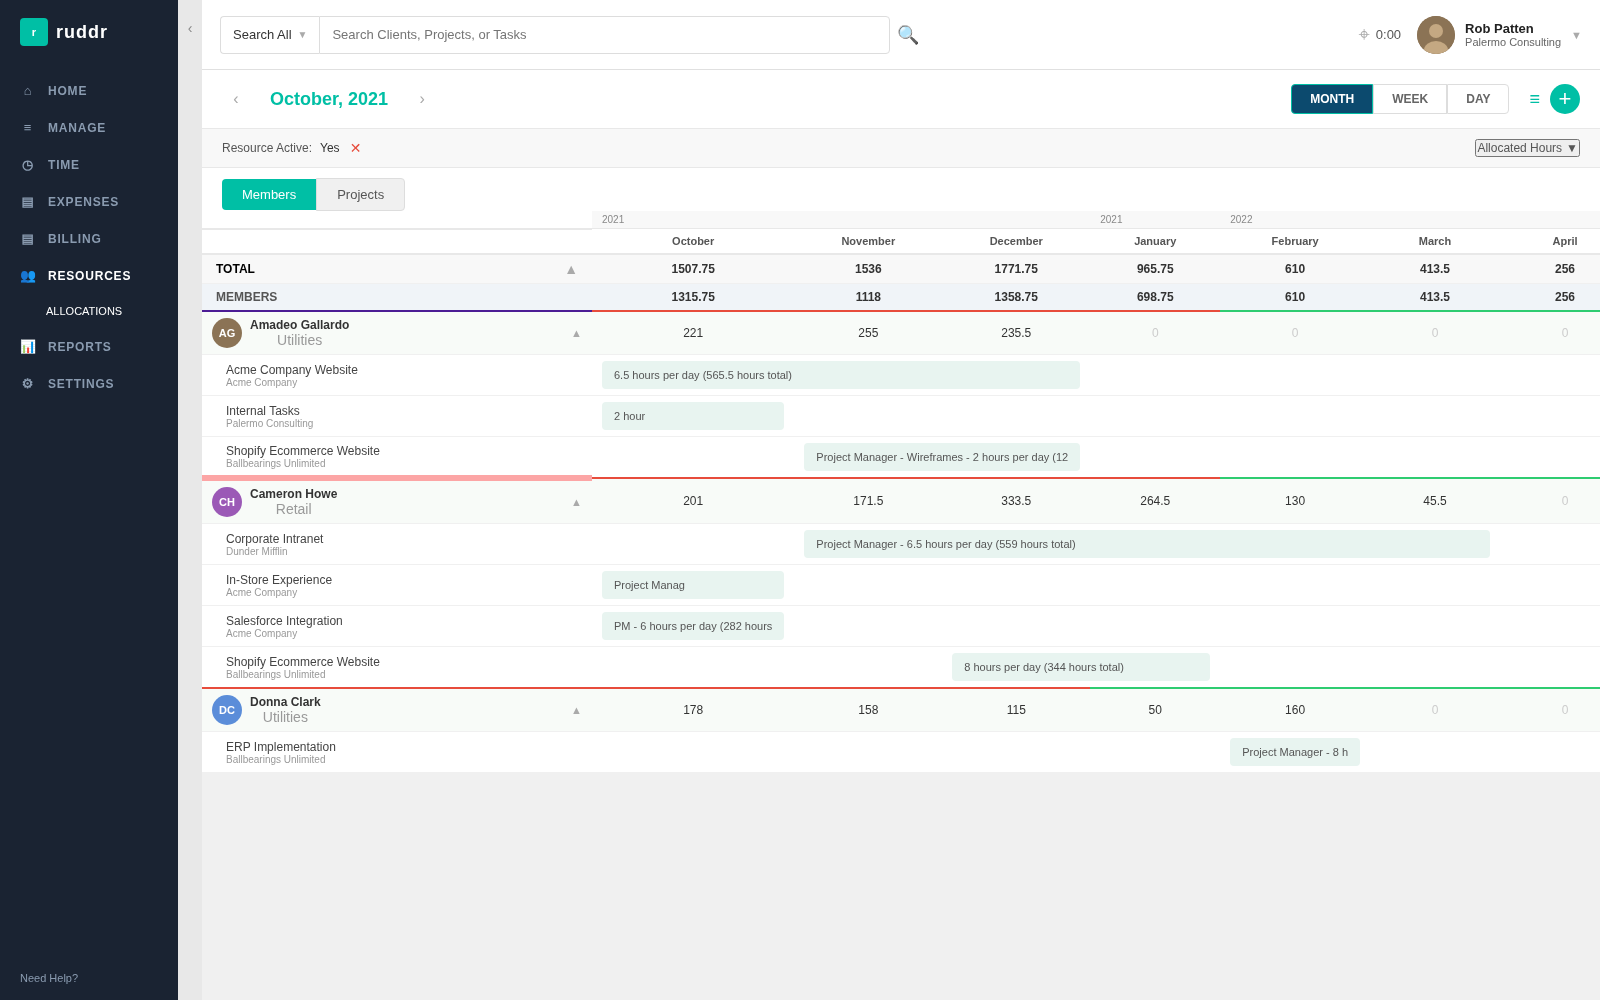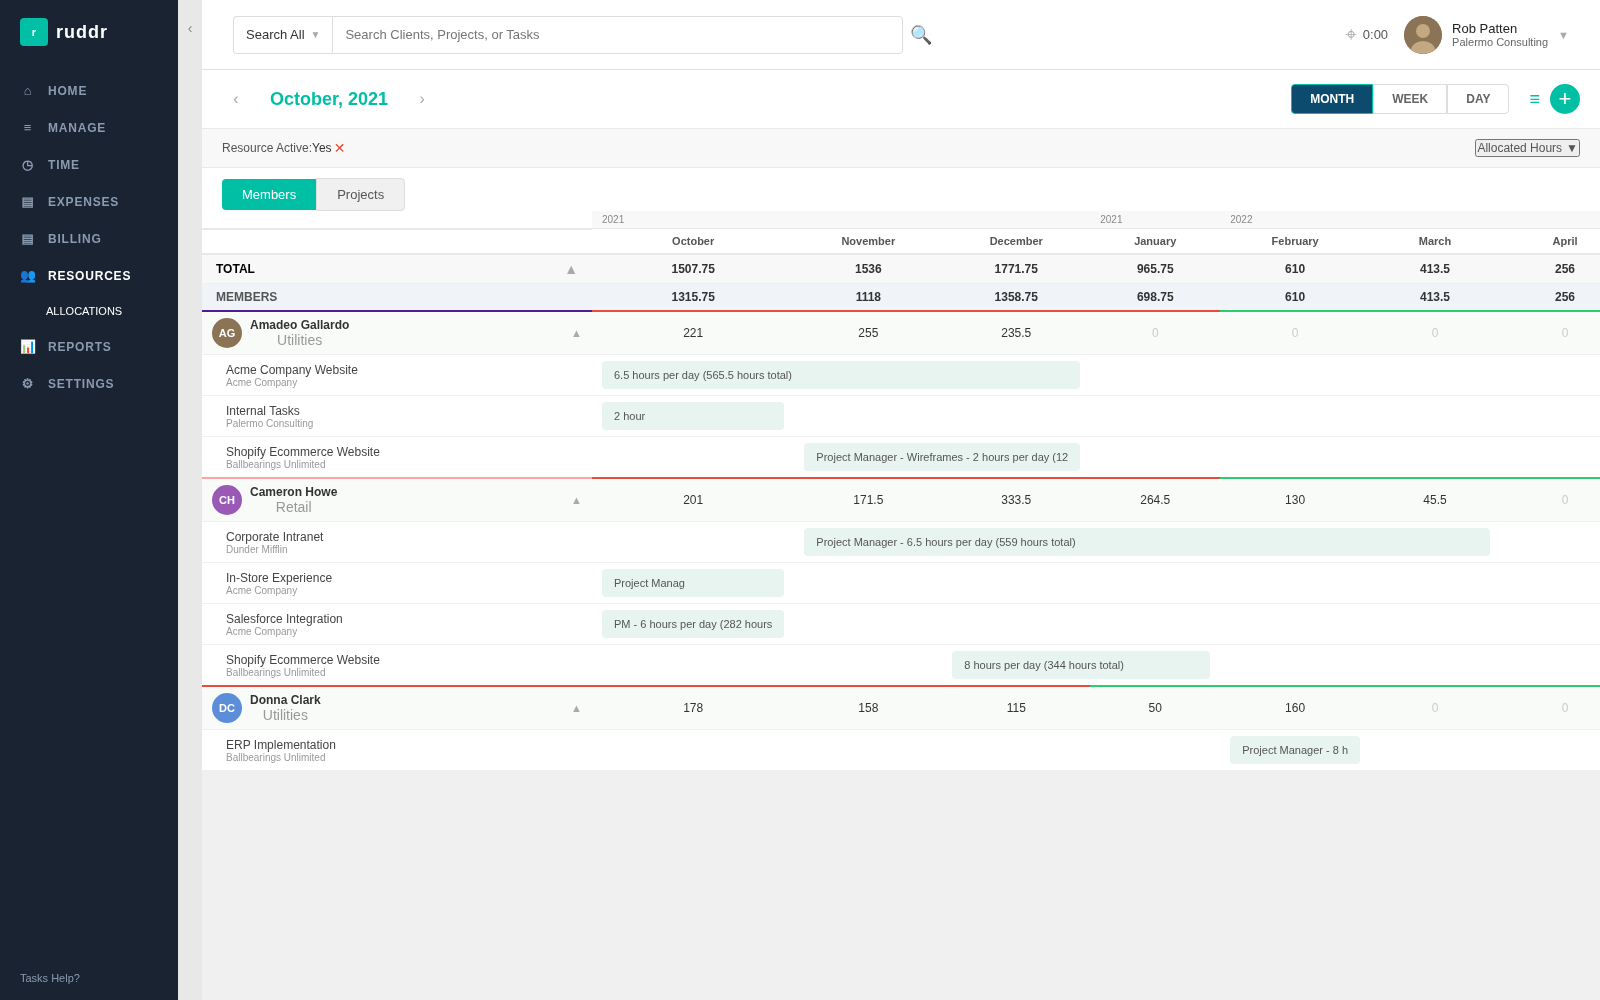--- a/index.html
+++ b/index.html
@@ -15,50 +15,50 @@
     .nav-item.active { color: #fff; }
     .nav-item.sub { padding-left: 46px; font-size: 11px; color: #8a9bb0; text-transform: none; letter-spacing: 0; font-weight: 500; }
     .nav-item.sub.active { color: #fff; }
     .nav-icon { width: 16px; text-align: center; font-size: 13px; }
     .sidebar-footer { padding: 16px 20px; color: #8a9bb0; font-size: 11px; cursor: pointer; }
 
     
     .main { flex: 1; display: flex; flex-direction: column; overflow: hidden; background: #f0f0f0; }
 
     
-    .topbar { background: #fff; height: 70px; display: flex; align-items: center; padding: 0 31px; gap: 12px; border-bottom: 1px solid #e0e0e0; flex-shrink: 0; }
+    .topbar { background: #fff; height: 70px; display: flex; align-items: center; padding: 0 18px; gap: 12px; border-bottom: 1px solid #e0e0e0; flex-shrink: 0; }
     .search-container { display: flex; align-items: center; flex: 1; max-width: 700px; gap: 0; }
     .search-type-btn { display: flex; align-items: center; gap: 6px; background: #fff; border: 1px solid #ddd; border-right: none; border-radius: 4px 0 0 4px; padding: 8px 12px; font-size: 13px; color: #333; cursor: pointer; height: 38px; }
     .search-input { flex: 1; border: 1px solid #ddd; border-radius: 0 4px 4px 0; padding: 8px 12px; font-size: 13px; color: #999; height: 38px; outline: none; }
     .search-icon-btn { background: none; border: none; color: #00bfa5; font-size: 18px; cursor: pointer; margin-left: 8px; }
     .topbar-right { display: flex; align-items: center; gap: 16px; margin-left: auto; }
     .timer-area { display: flex; align-items: center; gap: 6px; color: #555; font-size: 13px; }
     .user-area { display: flex; align-items: center; gap: 10px; cursor: pointer; }
     .user-avatar { width: 38px; height: 38px; border-radius: 50%; background: #8b7355; display: flex; align-items: center; justify-content: center; overflow: hidden; }
     .user-info { display: flex; flex-direction: column; }
-    .user-name { font-size: 13px; font-weight: 400; color: #222; }
+    .user-name { font-size: 13px; font-weight: 700; color: #222; }
     .user-company { font-size: 11px; color: #666; }
     .chevron-down { color: #aaa; font-size: 11px; }
 
     
     .calendar-header { padding: 14px 20px; display: flex; align-items: center; background: #fff; border-bottom: 1px solid #e8e8e8; flex-shrink: 0; }
     .nav-arrows { display: flex; align-items: center; gap: 8px; }
     .arrow-btn { background: none; border: none; color: #aaa; font-size: 16px; cursor: pointer; width: 28px; height: 28px; display: flex; align-items: center; justify-content: center; }
     .month-label { color: #00bfa5; font-size: 18px; font-weight: 600; margin: 0 12px; }
     .view-buttons { display: flex; margin-left: auto; gap: 0; }
     .view-btn { padding: 7px 18px; border: 1px solid #ddd; font-size: 12px; font-weight: 600; cursor: pointer; background: #fff; color: #666; }
     .view-btn:first-child { border-radius: 4px 0 0 4px; }
     .view-btn:last-child { border-radius: 0 4px 4px 0; }
     .view-btn.active { background: #0c4a6e; color: #fff; border-color: #00bfa5; }
     .header-actions { display: flex; align-items: center; gap: 10px; margin-left: 20px; }
     .icon-btn { background: none; border: none; color: #00bfa5; font-size: 20px; cursor: pointer; }
 
     
     .filter-bar { padding: 10px 20px; background: #f8f8f8; border-bottom: 1px solid #e8e8e8; display: flex; align-items: center; justify-content: space-between; flex-shrink: 0; }
-    .filter-tags { display: flex; align-items: center; gap: 0; font-size: 12px; color: #555; }
+    .filter-tags { display: flex; align-items: center; gap: 8px; font-size: 12px; color: #555; }
     .filter-label { font-weight: 500; }
     .filter-value { color: #333; font-weight: 500; }
     .filter-close { color: #e74c3c; cursor: pointer; font-size: 14px; margin-left: 2px; }
     .allocated-btn { font-size: 12px; color: #555; cursor: pointer; display: flex; align-items: center; gap: 4px; }
     .toggle-btn { padding: 8px 20px; font-size: 13px; font-weight: 500; cursor: pointer; border: none; }
     .toggle-btn.active { background: #00bfa5; color: #fff; border-radius: 4px 0 0 4px; }
     .toggle-btn.inactive { background: #f0f0f0; color: #555; border-radius: 0 4px 4px 0; border: 1px solid #ddd; }
 
     
     .table-wrap { flex: 1; overflow: auto; position: relative; }
@@ -145,21 +145,21 @@
     </div>
     <div class="nav-item">
       <span class="nav-icon">📊</span>
       <span>REPORTS</span>
     </div>
     <div class="nav-item">
       <span class="nav-icon">⚙</span>
       <span>SETTINGS</span>
     </div>
   </nav>
-  <div class="sidebar-footer">Tasks Help?</div>
+  <div class="sidebar-footer">Need Help?</div>
 </div>
 
 <div style="background:#e8e8e8; width:24px; display:flex; flex-direction:column; align-items:center; padding-top:20px; flex-shrink:0;">
   <button style="background:none;border:none;color:#888;cursor:pointer;font-size:14px;">‹</button>
 </div>
 
 <div class="main">
 
   <div class="topbar">
     <div class="search-container">
@@ -340,21 +340,21 @@
       <td></td>
               <td colspan="2" class="alloc-cell">
           <div class="alloc-bar" title="Project Manager - Wireframes - 2 hours per day (12">Project Manager - Wireframes - 2 hours per day (12</div>
         </td>
               <td></td>
               <td></td>
               <td></td>
               <td></td>
     </tr>
             <tr class="row-member" style="border-top: 2px solid #e74c3c;">
-    <td class="member-cell" style="border-top:2px solid #fca5a5;">
+    <td class="member-cell" style="border-top:6px solid #fca5a5;">
       <div class="member-cell-content">
         <div class="member-avatar" style="background:#9b59b6;">CH</div>
         <div class="member-info">
           <span class="member-name">Cameron Howe</span>
           <span class="member-role">Retail</span>
         </div>
         <span class="collapse-icon">▲</span>
       </div>
     </td>
     <td class="num-cell" style="border-top:2px solid #e74c3c;">201</td>

